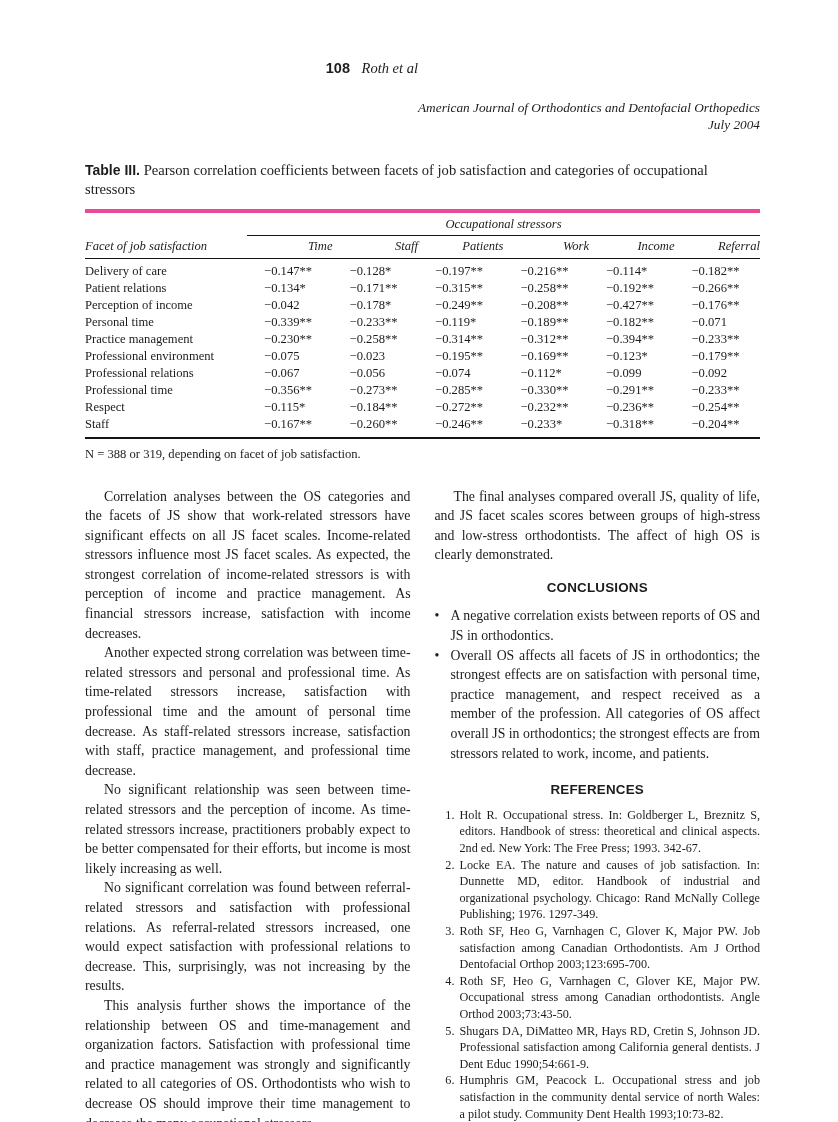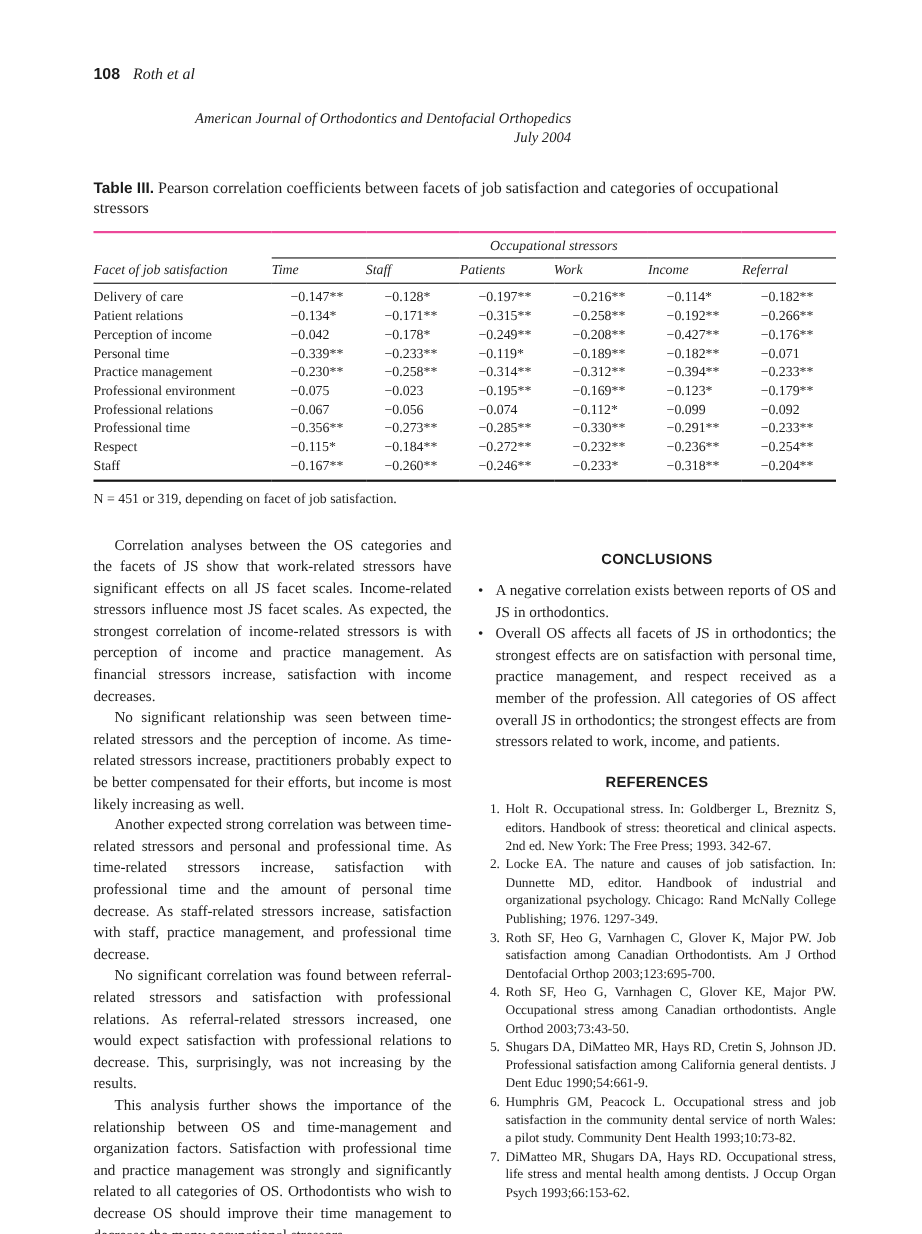--- a/index.html
+++ b/index.html
@@ -8,46 +8,46 @@
     position: relative;
     width: 838px; height: 1122px;
     margin: 0 auto;
     background: #ffffff;
     color: #1c1c1c;
     font-family: "Liberation Serif", serif;
     padding: 60px 78px 14px 85px;
     overflow: hidden;
   }
   
-  .runhead { display: flex; justify-content: flex-start; align-items: flex-start; }
+  .runhead { display: flex; justify-content: flex-end; align-items: flex-start; }
   .runhead-left { font-size: 14.5px; }
   .page-number { font-family: "Liberation Sans", sans-serif; font-weight: bold; }
   .running-authors { font-style: italic; margin-left: 8px; }
   .runhead-right { text-align: right; font-style: italic; font-size: 13.3px; line-height: 17px; margin-top: 39px; }
   
   .caption { margin-top: 28px; font-size: 14.6px; line-height: 19px; width: 640px; }
   .caption-label { font-family: "Liberation Sans", sans-serif; font-weight: bold; font-size: 14px; }
   
   table.corr {
     width: 100%;
     border-collapse: collapse;
     margin-top: 10px;
-    border-top: 2px solid #ec4899;
+    border-top: 4px solid #ec4899;
     border-bottom: 2px solid #141414;
     font-size: 12.6px;
   }
   table.corr th { font-weight: normal; font-style: italic; }
   tr.span-row th.span-head {
     text-align: center;
     border-bottom: 1px solid #141414;
     padding: 4px 0 3px 0;
   }
   tr.head-row th { border-bottom: 1.5px solid #141414; padding: 3px 0 4px 0; }
   th.facet-head { text-align: left; vertical-align: bottom; }
-  tr.head-row th.col-head { text-align: left; }
+  tr.head-row th.col-head { text-align: right; }
   tbody td { padding: 1px 0; }
   tbody tr:first-child td { padding-top: 5px; }
   tbody tr:last-child td { padding-bottom: 5px; }
   td.val { text-align: left; padding-left: 17px; }
   
   .footnotes { margin-top: 7px; font-size: 12.6px; line-height: 16.5px; }
   
   .columns {
     display: flex; gap: 24px;
     margin-top: 24px;
@@ -209,34 +209,35 @@
           <td class="val">−0.260**</td>
           <td class="val">−0.246**</td>
           <td class="val">−0.233*</td>
           <td class="val">−0.318**</td>
           <td class="val">−0.204**</td>
         </tr>
       </tbody>
   </table>
 
   <div class="footnotes">
-    <div>N = 451 or 319, depending on facet of job satisfaction.</div>
+    <div>N = 388 or 319, depending on facet of job satisfaction.</div>
   </div>
 
   <div class="columns">
 
     <div class="col" id="left-col">
         <p class="indent">Correlation analyses between the OS categories and the facets of JS show that work-related stressors have significant effects on all JS facet scales. Income-related stressors influence most JS facet scales. As expected, the strongest correlation of income-related stressors is with perception of income and practice management. As financial stressors increase, satisfaction with income decreases.</p>
+        <p class="indent">Another expected strong correlation was between time-related stressors and personal and professional time. As time-related stressors increase, satisfaction with professional time and the amount of personal time decrease. As staff-related stressors increase, satisfaction with staff, practice management, and professional time decrease.</p>
         <p class="indent">No significant relationship was seen between time-related stressors and the perception of income. As time-related stressors increase, practitioners probably expect to be better compensated for their efforts, but income is most likely increasing as well.</p>
-        <p class="indent">Another expected strong correlation was between time-related stressors and personal and professional time. As time-related stressors increase, satisfaction with professional time and the amount of personal time decrease. As staff-related stressors increase, satisfaction with staff, practice management, and professional time decrease.</p>
         <p class="indent">No significant correlation was found between referral-related stressors and satisfaction with professional relations. As referral-related stressors increased, one would expect satisfaction with professional relations to decrease. This, surprisingly, was not increasing by the results.</p>
         <p class="indent">This analysis further shows the importance of the relationship between OS and time-management and organization factors. Satisfaction with professional time and practice management was strongly and significantly related to all categories of OS. Orthodontists who wish to decrease OS should improve their time management to decrease the many occupational stressors.</p>
       </div>
 
     <div class="col">
+      <p class="indent">The final analyses compared overall JS, quality of life, and JS facet scales scores between groups of high-stress and low-stress orthodontists. The affect of high OS is clearly demonstrated.</p>
       <div class="sans-heading">CONCLUSIONS</div>
       <div id="conclusions-list">
           <div class="bullet-item">
             <span class="bullet">•</span>
             <span class="btext">A negative correlation exists between reports of OS and JS in orthodontics.</span>
           </div>
           <div class="bullet-item">
             <span class="bullet">•</span>
             <span class="btext">Overall OS affects all facets of JS in orthodontics; the strongest effects are on satisfaction with personal time, practice management, and respect received as a member of the profession. All categories of OS affect overall JS in orthodontics; the strongest effects are from stressors related to work, income, and patients.</span>
           </div>

